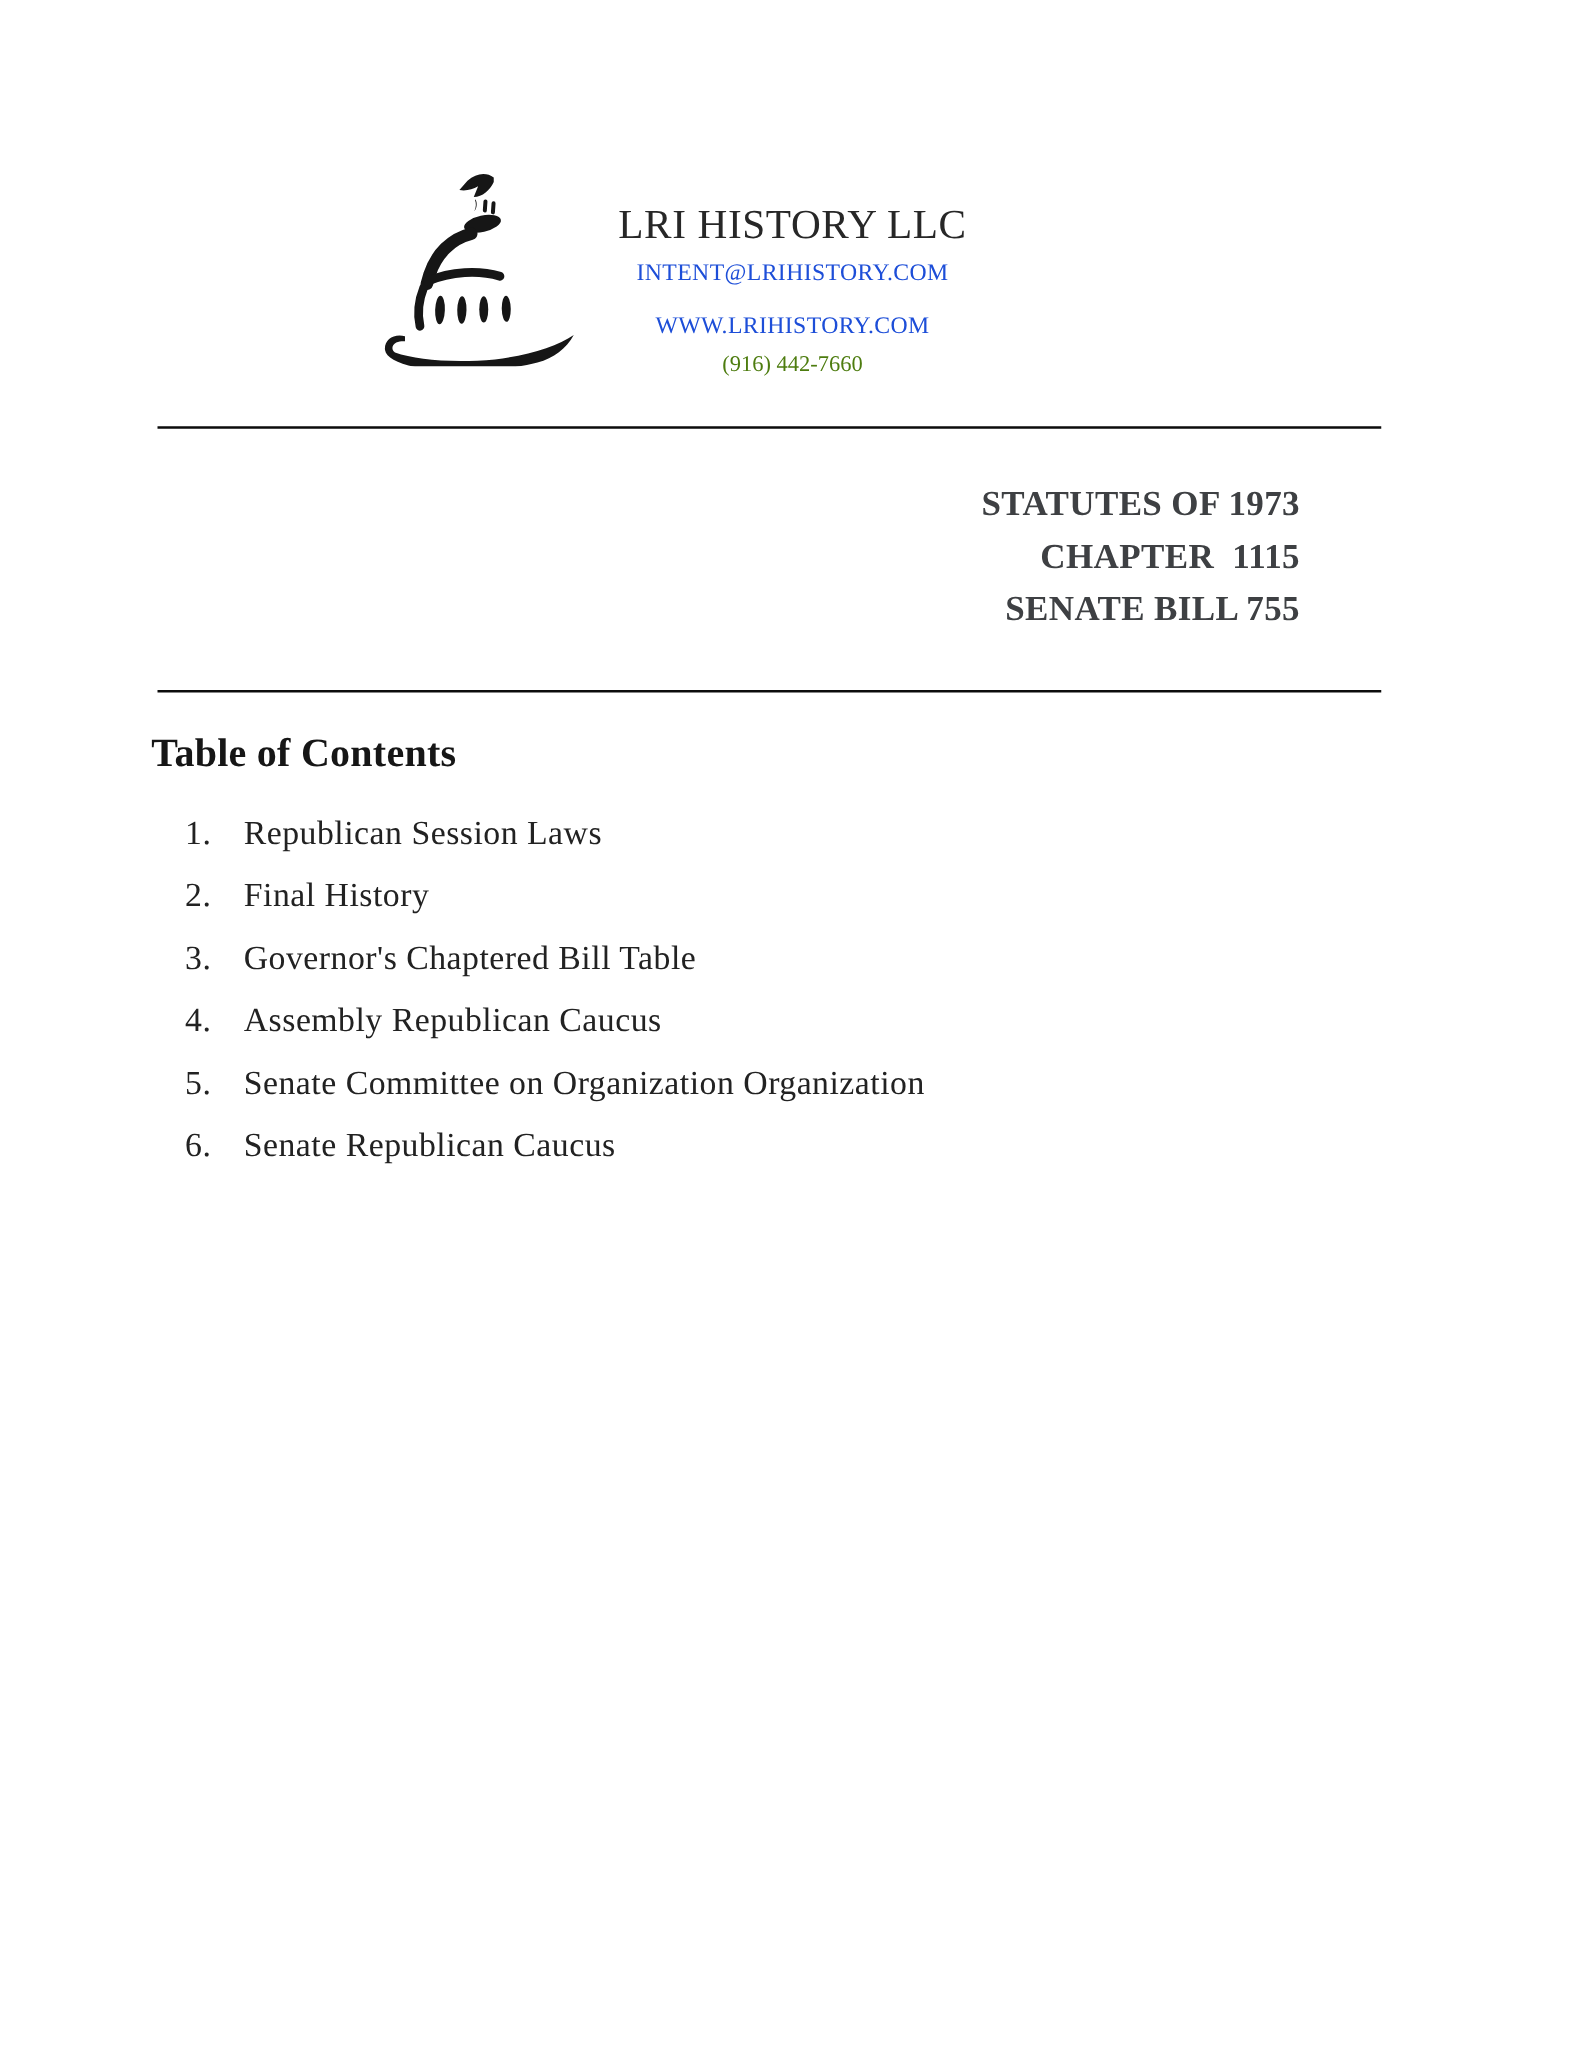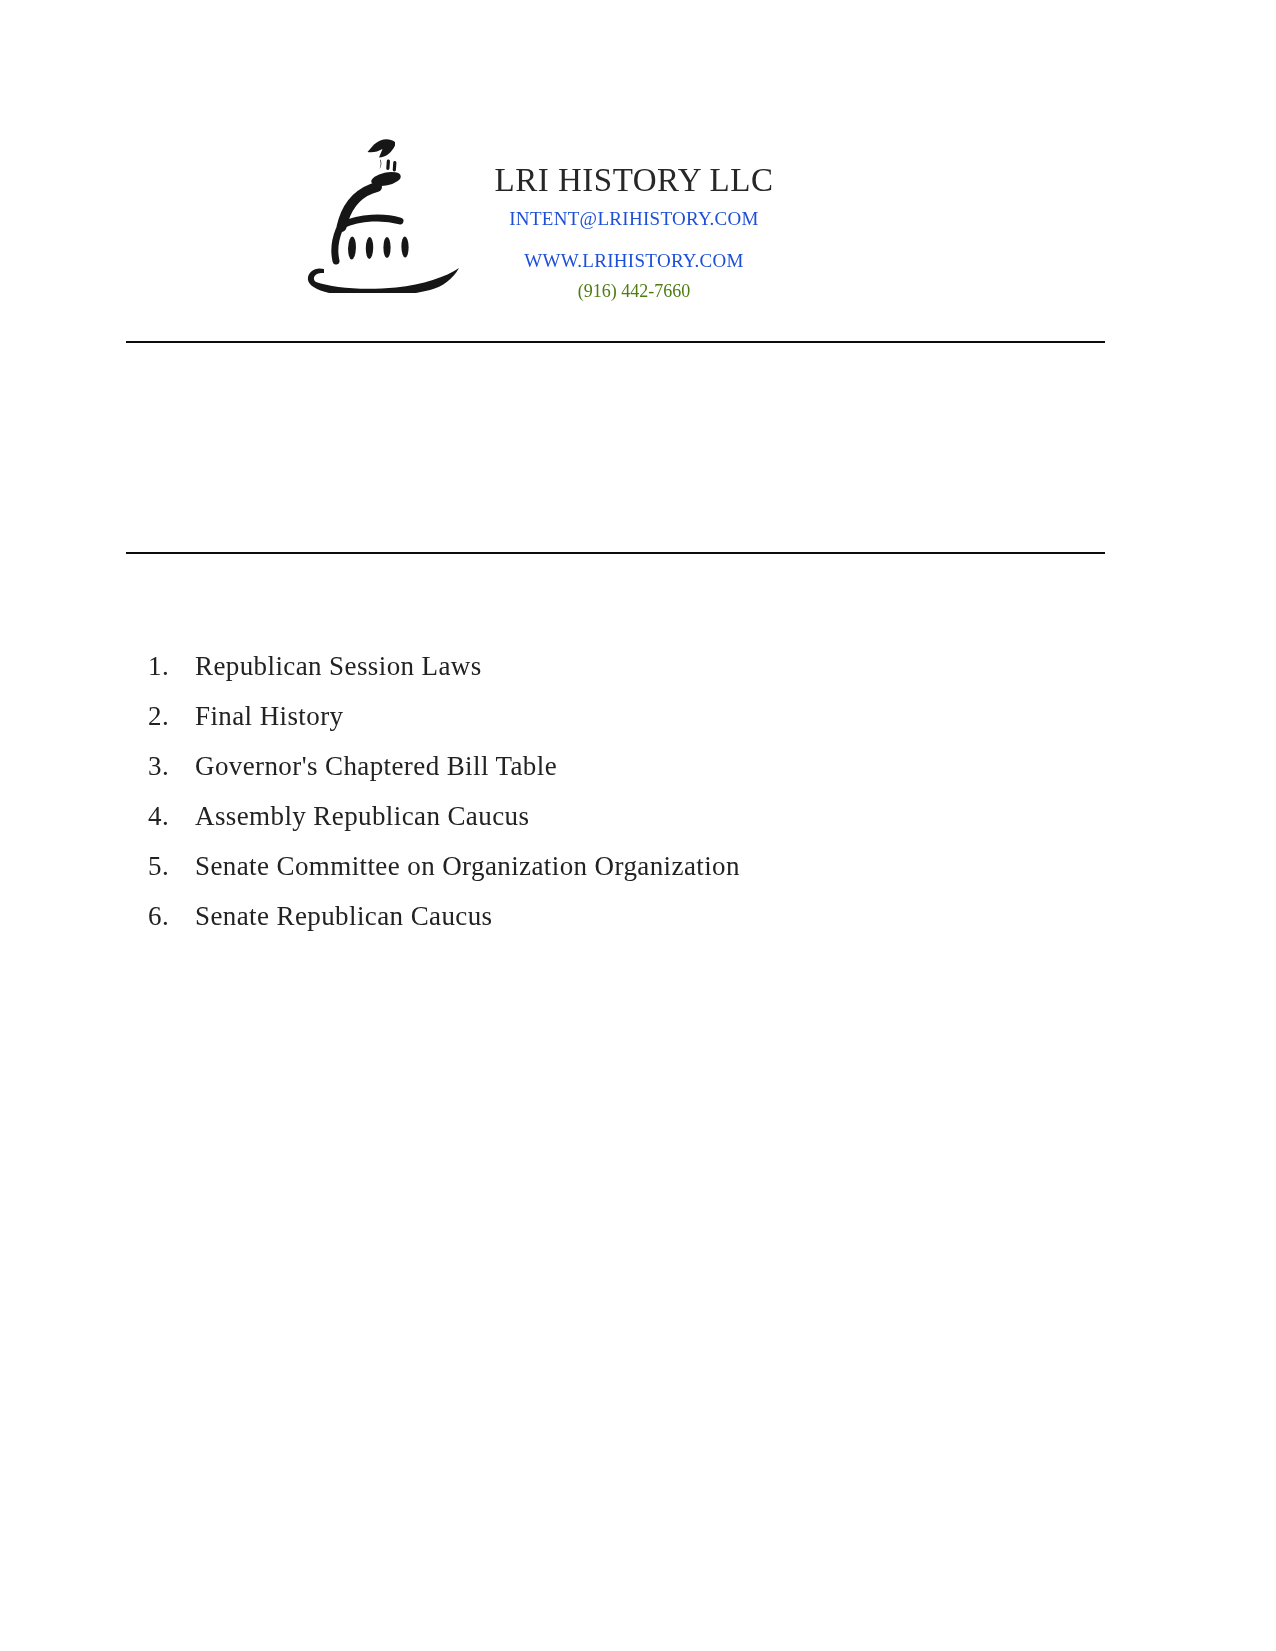--- a/index.html
+++ b/index.html
@@ -150,23 +150,29 @@
 
   <div class="header-block">
     <div class="company-name">LRI HISTORY LLC</div>
     <div class="contact-line contact-email">INTENT@LRIHISTORY.COM</div>
     <div class="contact-line contact-website">WWW.LRIHISTORY.COM</div>
     <div class="contact-phone">(916) 442-7660</div>
   </div>
 
   <div class="hrule hrule-top"></div>
 
+  <div class="bill-block">
+    <div class="bill-line">STATUTES OF 1973</div>
+    <div class="bill-line">CHAPTER  1115</div>
+    <div class="bill-line">SENATE BILL 755</div>
+  </div>
 
   <div class="hrule hrule-bottom"></div>
 
+  <h1 class="toc-heading">Table of Contents</h1>
 
   <ol class="toc-list">
     <li class="toc-item">
       <span class="toc-num">1.</span>
       <span class="toc-label">Republican Session Laws</span>
     </li>
     <li class="toc-item">
       <span class="toc-num">2.</span>
       <span class="toc-label">Final History</span>
     </li>

